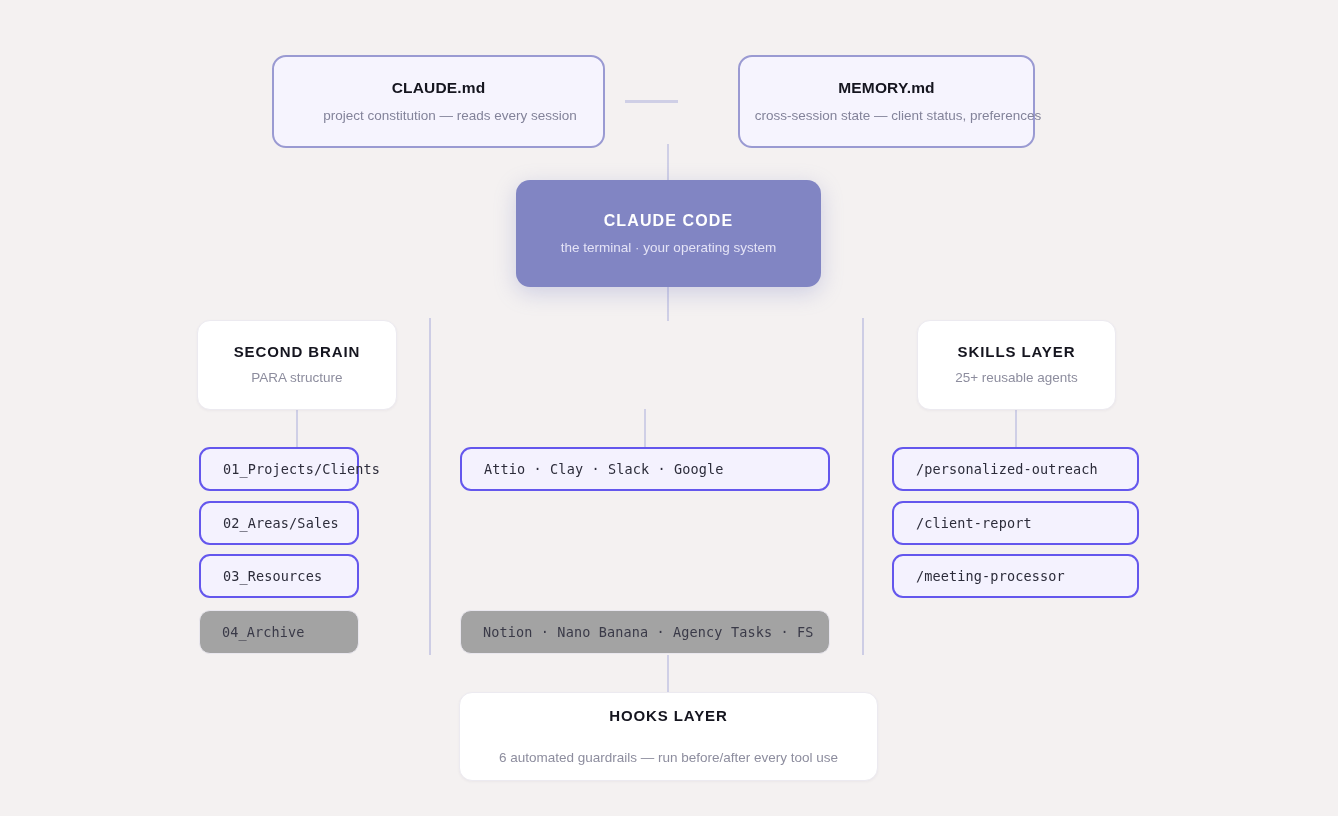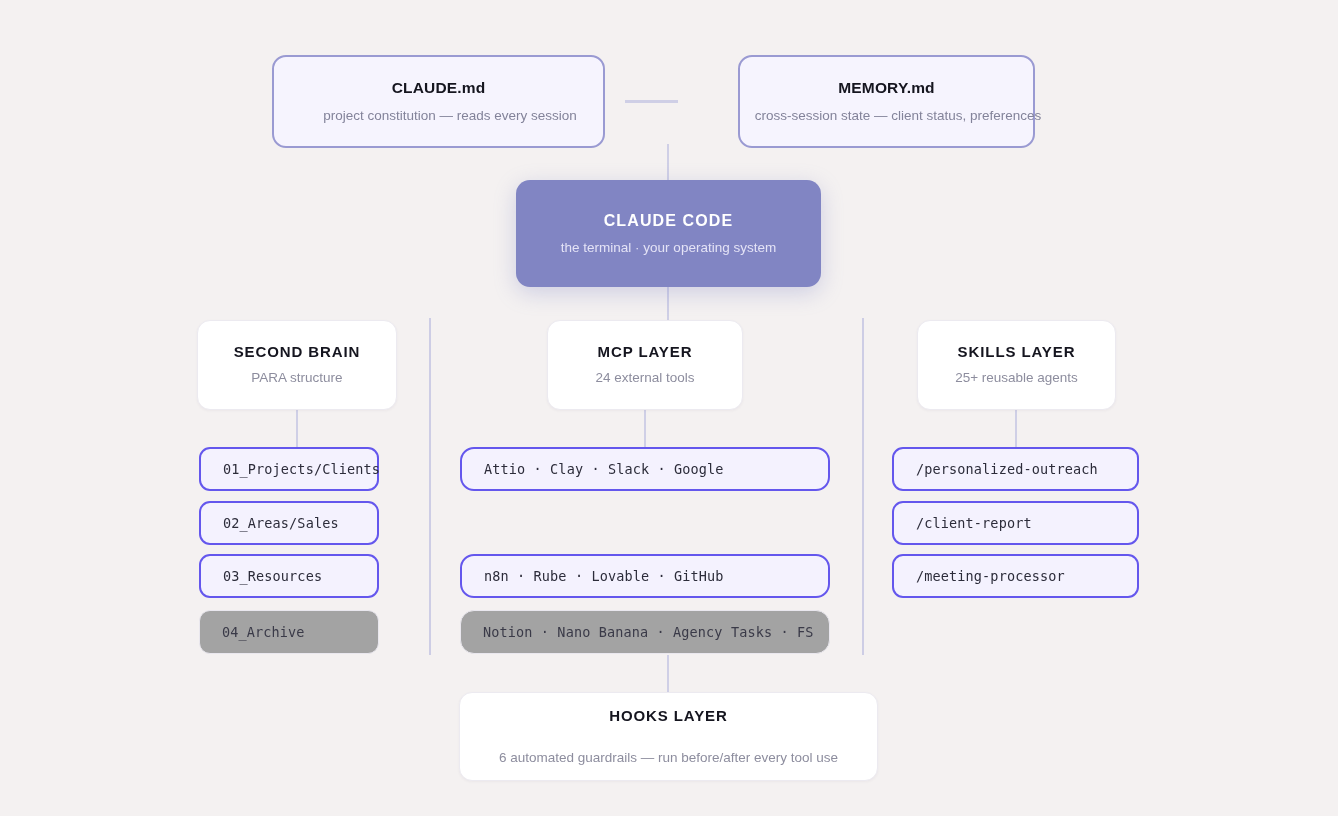--- a/index.html
+++ b/index.html
@@ -117,22 +117,22 @@
     background: #f4f2fe;
     border: 2px solid #6457ed;
   }
   .pill.muted {
     background: #a3a3a3;
     border: 1px solid #e9e7ee;
     color: #3a3a48;
   }
 
   
-  .col-a { left: 199px; width: 180px; }
-  .col-b { left: 460px; width: 370px; border-radius: 14px; }
+  .col-a { left: 199px; width: 160px; }
+  .col-b { left: 460px; width: 370px; }
   .col-c { left: 892px; width: 247px; }
 
   .row-1 { top: 447px; }
   .row-2 { top: 501px; text-align: right; }
   .row-3 { top: 554px; }
   .row-4 { top: 610px; }
 
   
   #hooks-layer {
     left: 459px;
@@ -192,37 +192,32 @@
   <div class="box col-head" id="head-second-brain">
     <div class="box-title">SECOND BRAIN</div>
     <div class="box-sub">PARA structure</div>
   </div>
 
   <div class="box" id="claude-code">
     <div class="box-title">CLAUDE CODE</div>
     <div class="box-sub">the terminal · your operating system</div>
   </div>
 
-  <div class="box col-head" id="head-mcp">
-    <div class="box-title">MCP LAYER</div>
-    <div class="box-sub">24 external tools</div>
-  </div>
 
   <div class="box col-head" id="head-skills">
     <div class="box-title">SKILLS LAYER</div>
     <div class="box-sub">25+ reusable agents</div>
   </div>
 
   <div class="pill active col-a row-1">01_Projects/Clients</div>
   <div class="pill active col-a row-2">02_Areas/Sales</div>
   <div class="pill active col-a row-3">03_Resources</div>
   <div class="pill muted col-a row-4">04_Archive</div>
 
   <div class="pill active col-b row-1">Attio · Clay · Slack · Google</div>
-  <div class="pill active col-b row-3">n8n · Rube · Lovable · GitHub</div>
   <div class="pill muted col-b row-4">Notion · Nano Banana · Agency Tasks · FS</div>
 
   <div class="pill active col-c row-2">/client-report</div>
   <div class="pill active col-c row-1">/personalized-outreach</div>
   <div class="pill active col-c row-3">/meeting-processor</div>
 
   <div class="box" id="hooks-layer">
     <div class="box-title">HOOKS LAYER</div>
     <div class="box-sub">6 automated guardrails — run before/after every tool use</div>
   </div>

